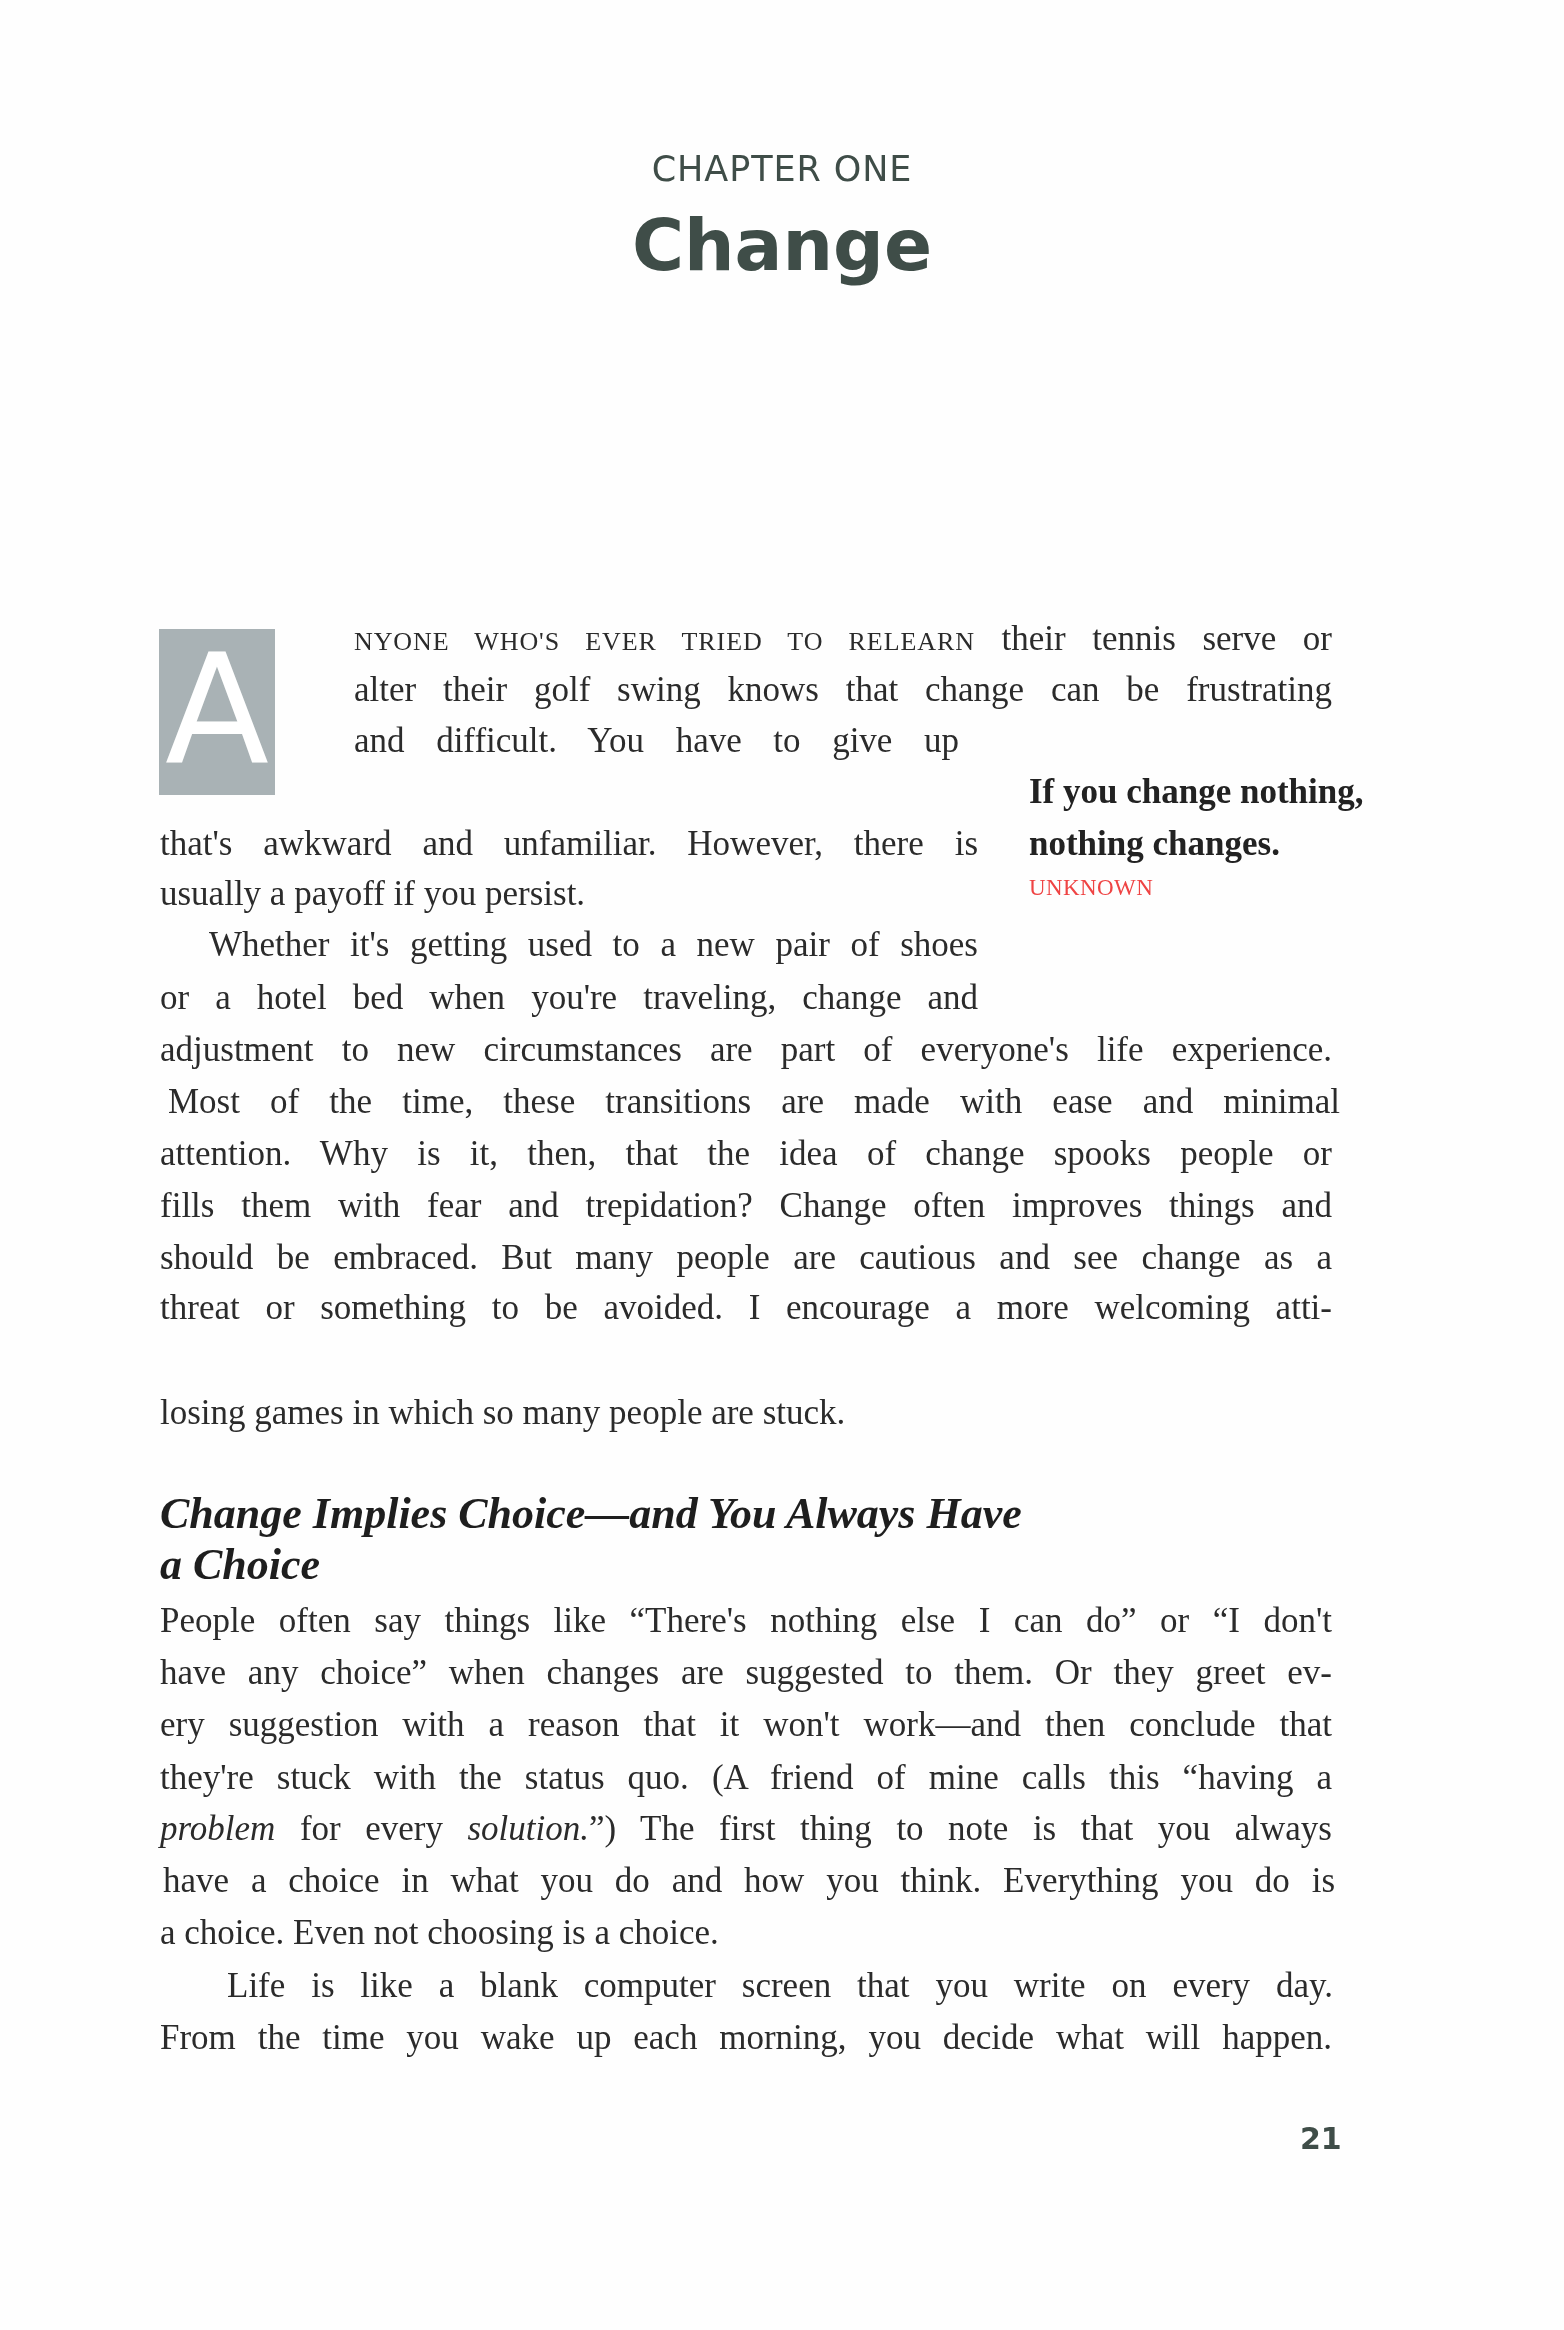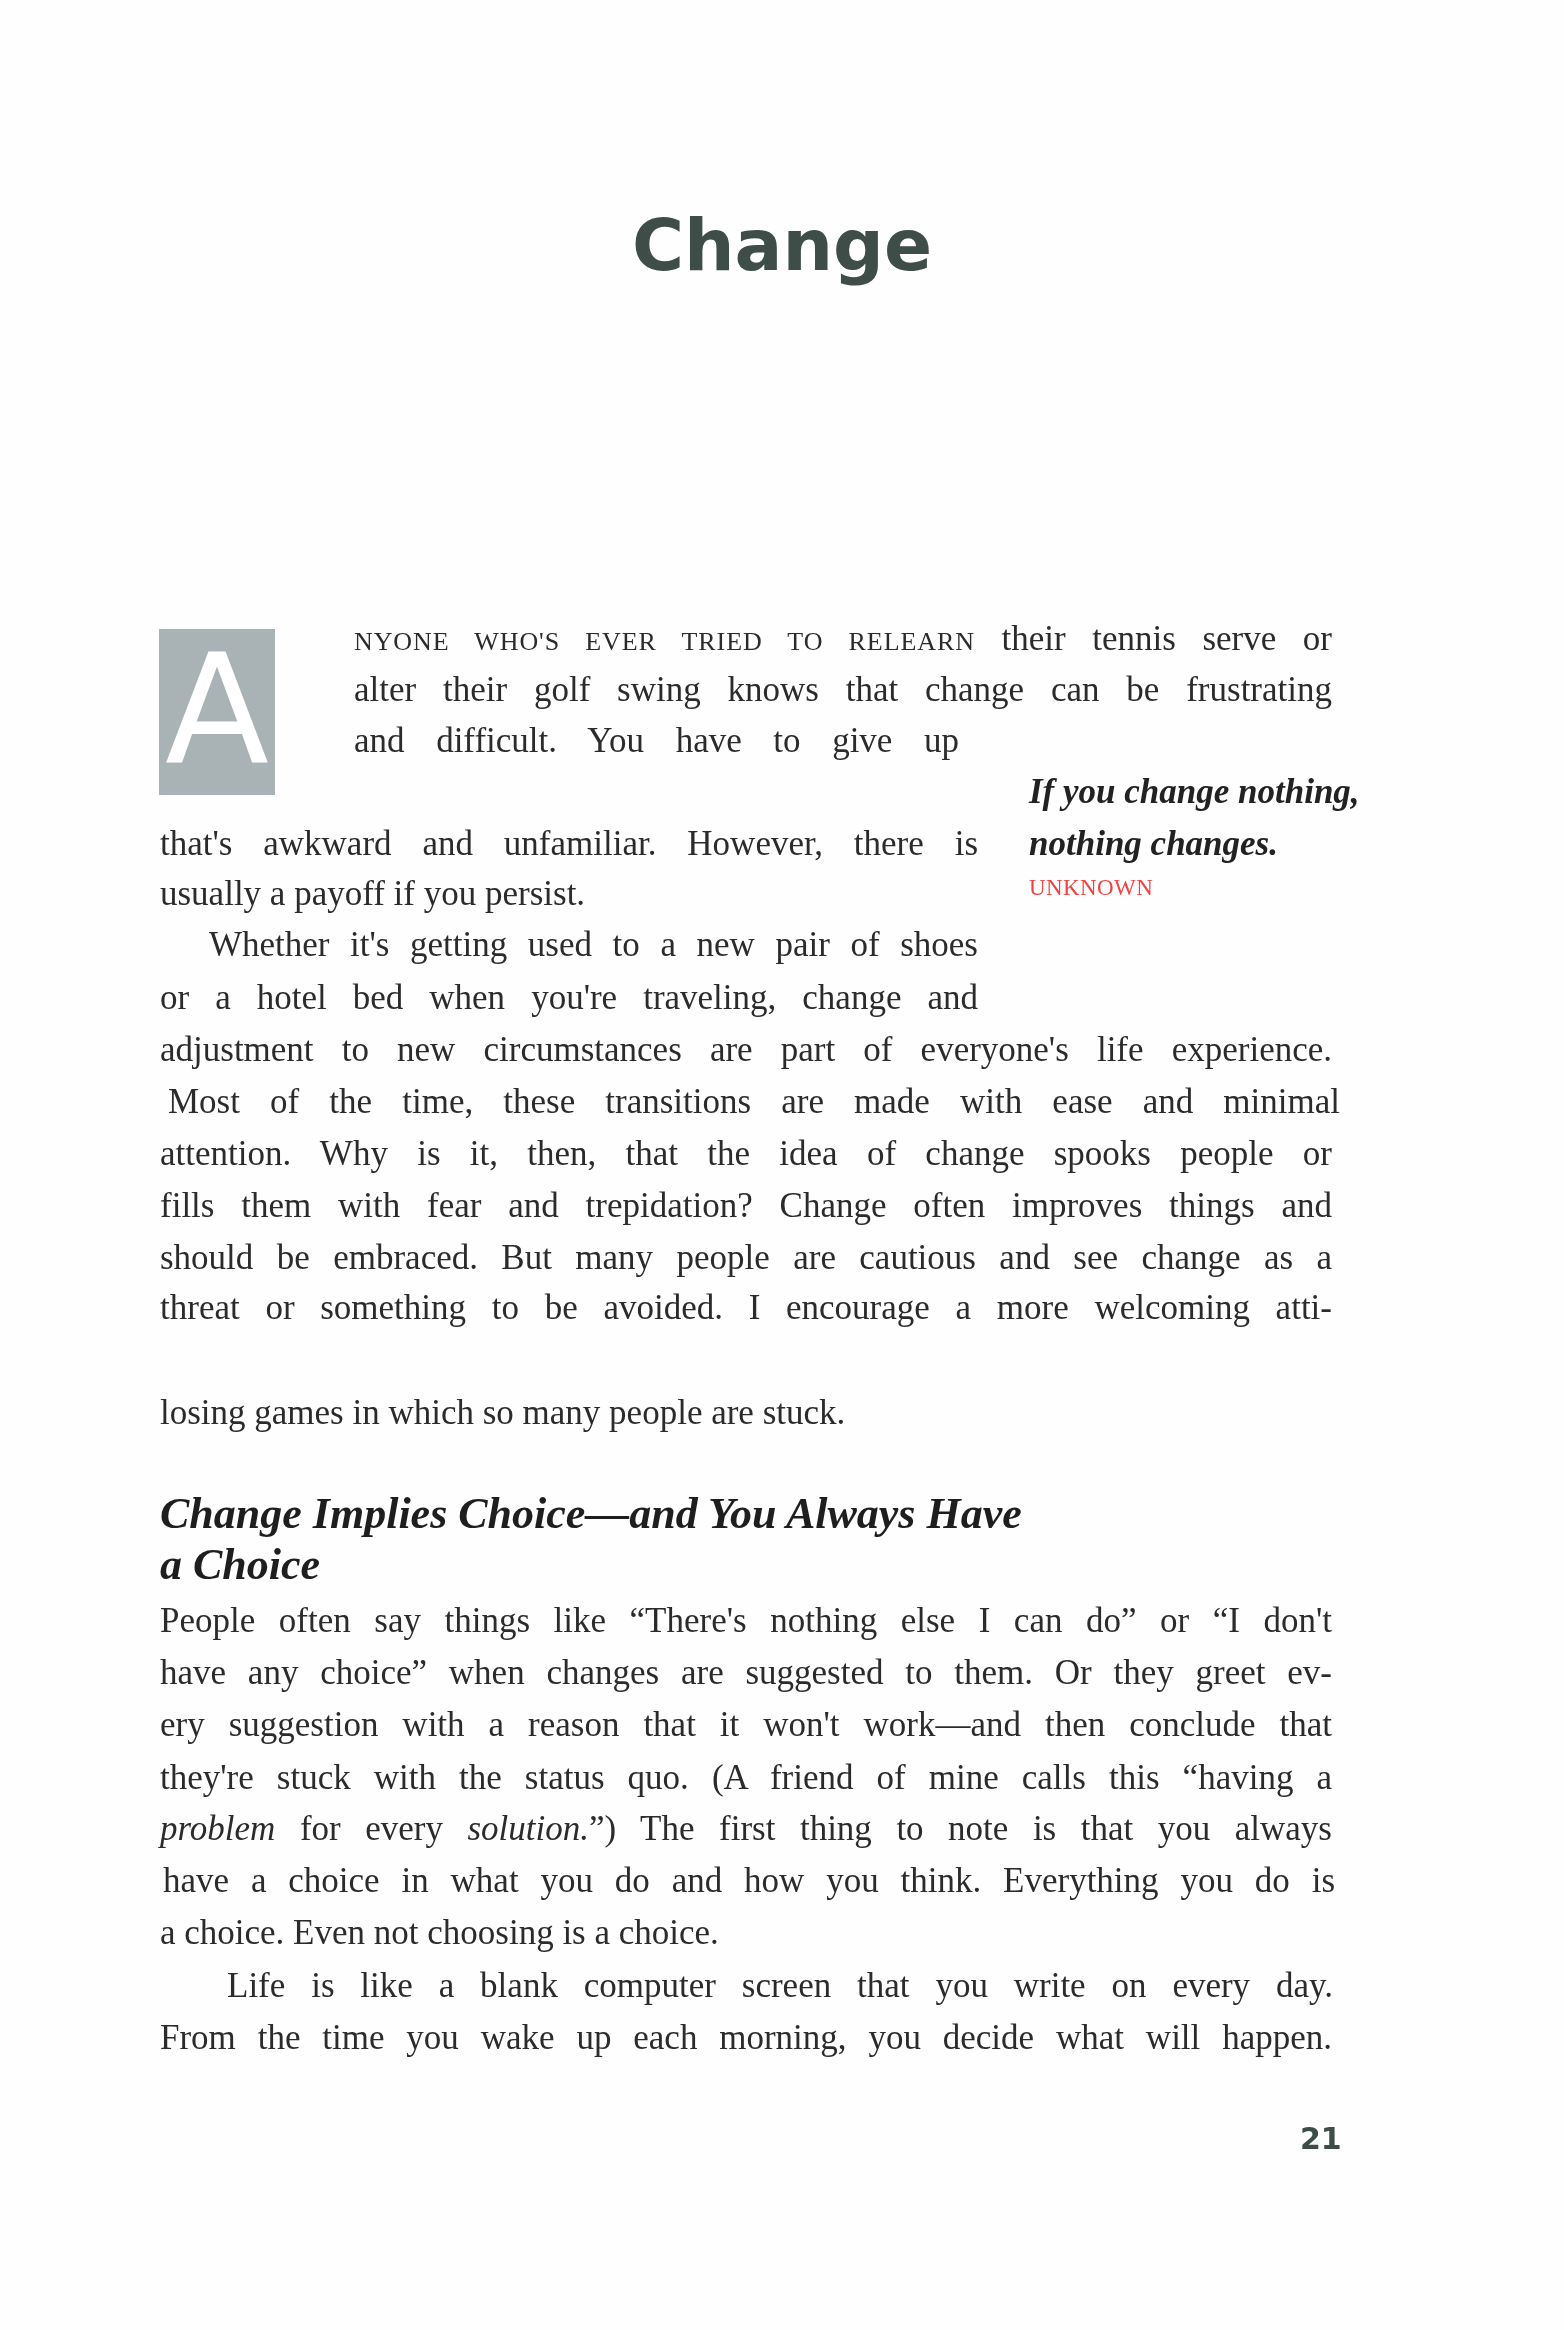--- a/index.html
+++ b/index.html
@@ -6,31 +6,32 @@
   body { width:1564px; height:2330px; background:#ffffff; position:relative; overflow:hidden; color:#2b2b2b; }
   .page { position:absolute; left:0; top:0; width:1564px; height:2330px; background:#fefefe; }
   .sans { font-family:"DejaVu Sans", sans-serif; color:#3f4d48; }
   .chapter-label { position:absolute; left:0; width:1564px; top:149px; text-align:center; font-size:35px; letter-spacing:0.9px; }
   .chapter-title { position:absolute; left:0; width:1564px; top:204px; text-align:center; font-size:71px; font-weight:bold; }
   .line { position:absolute; font-family:"Liberation Serif", serif; font-size:35px; line-height:42px; height:42px; white-space:nowrap; text-align:justify; text-align-last:justify; }
   .line.last { text-align-last:left; }
   .sc { font-size:26px; letter-spacing:0.9px; }
   .dropcap { position:absolute; left:159px; top:629px; width:116px; height:166px; background:#a9b2b5; }
   .dropcap span { position:absolute; left:0; top:5.3px; width:116px; text-align:center; color:#fff; font-family:"DejaVu Sans", sans-serif; font-size:152px; line-height:152px; font-weight:normal; }
-  .quote { position:absolute; left:1029px; font-family:"Liberation Serif", serif; font-style:italic; font-weight:bold; font-size:35px; line-height:42px; white-space:nowrap; color:#222; }
+  .quote { position:absolute; left:1029px; font-family:"Liberation Serif", serif; font-weight:bold; font-size:35px; line-height:42px; white-space:nowrap; color:#222; }
   .quote-attr { position:absolute; left:1029px; top:875px; font-family:"Liberation Serif", serif; font-size:23px; letter-spacing:0.4px; color:#ef4444; }
   .heading { position:absolute; left:160px; font-family:"Liberation Serif", serif; font-style:italic; font-weight:bold; font-size:44px; line-height:51px; white-space:nowrap; color:#1e1e1e; }
   .page-number { position:absolute; left:1300px; top:2121px; font-size:30px; font-weight:bold; }
   em { font-style:italic; }
 </style>
 </head>
 <body>
 
 <div class="page">
 
+  <div class="chapter-label sans">CHAPTER ONE</div>
   <div class="chapter-title sans">Change</div>
 
   <div class="dropcap">
     <span>A</span>
   </div>
 
   <div class="line" style="left:354px; top:618px; width:978px;"><span class="sc">NYONE WHO'S EVER TRIED TO RELEARN</span><span> their tennis serve or</span></div>
   <div class="line" style="left:354px; top:669px; width:978px;">alter their golf swing knows that change can be frustrating</div>
   <div class="line" style="left:354px; top:720px; width:605px;">and difficult. You have to give up</div>
   <div class="line" style="left:160px; top:823px; width:818px;">that's awkward and unfamiliar. However, there is</div>

